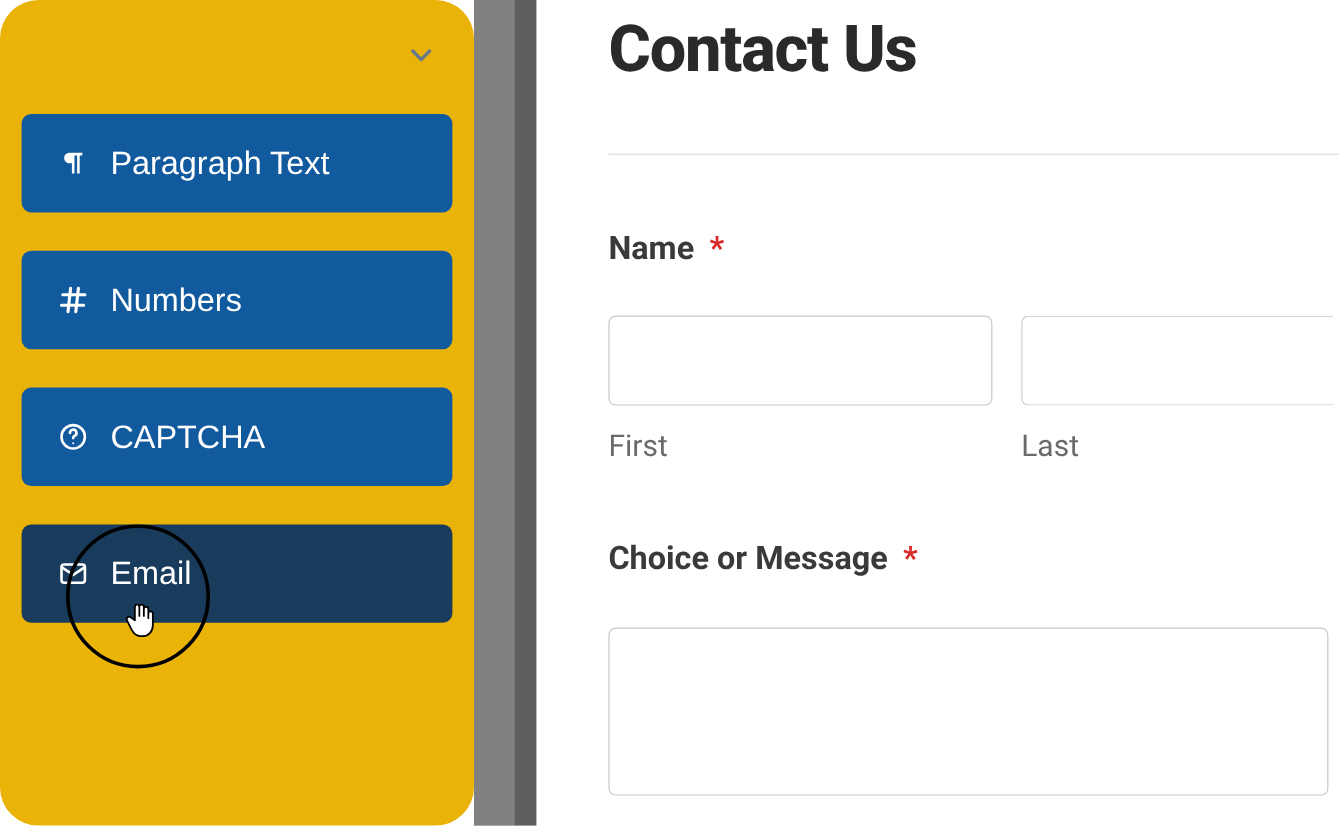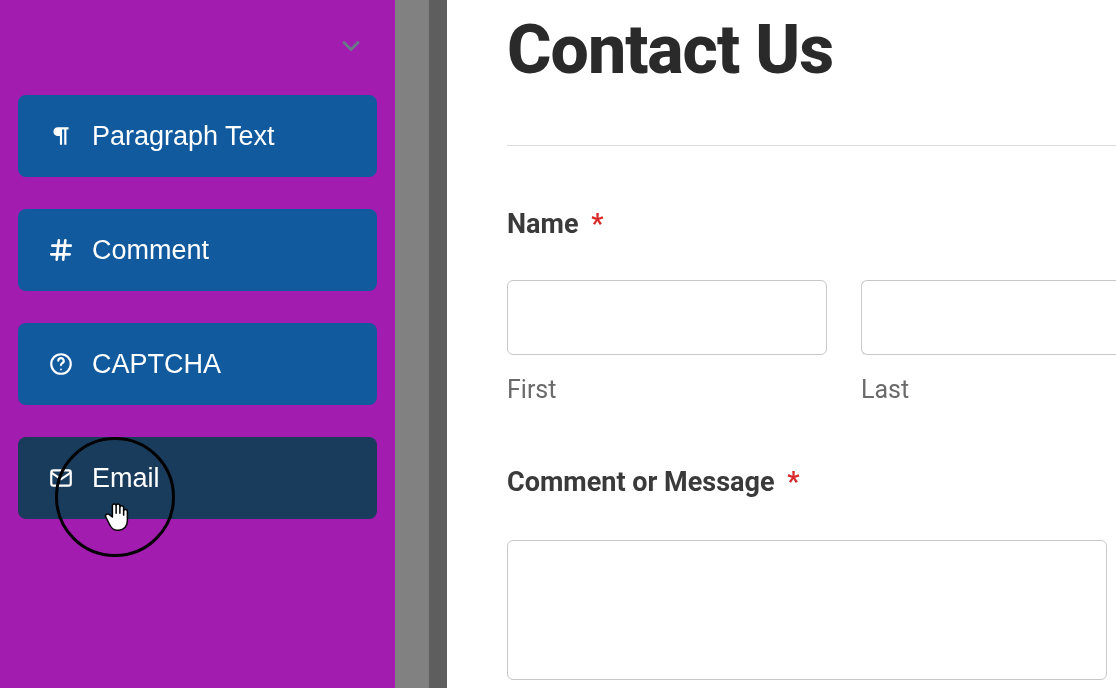--- a/index.html
+++ b/index.html
@@ -7,25 +7,26 @@
       font-family: -apple-system, BlinkMacSystemFont, "Segoe UI", Roboto, Helvetica, Arial, sans-serif;
       width: 1116px;
       height: 688px;
       overflow: hidden;
       display: flex;
       background: #fff;
     }
     .sidebar {
       width: 395px;
       height: 100%;
-      background: #a21caf;
+      background: #eab308;
       padding: 0 18px 18px 18px;
       display: flex;
       flex-direction: column;
       position: relative;
+      border-radius: 32px;
     }
     .collapse-row {
       height: 95px;
       display: flex;
       align-items: center;
       justify-content: flex-end;
       padding-right: 12px;
     }
     .collapse-row svg { width: 28px; height: 28px; }
     .field-button {
@@ -69,41 +70,41 @@
       background: rgba(255,255,255,0.22);
       border-radius: 10px;
     }
     .preview {
       flex: 1;
       padding: 0 0 0 60px;
       min-width: 0;
       overflow: hidden;
     }
     .preview h1 {
-      font-size: 68px;
+      font-size: 54px;
       font-weight: 800;
       color: #2a2a2a;
       margin-top: 10px;
       letter-spacing: -1px;
     }
     .hr {
       height: 1px;
       background: #ddd;
       margin-top: 55px;
     }
     .label {
       font-size: 27px;
       font-weight: 700;
       color: #3a3a3a;
       margin-top: 62px;
     }
     .req { color: #d82a2a; margin-left: 6px; }
     .name-row {
       display: flex;
-      gap: 34px;
+      gap: 24px;
       margin-top: 40px;
     }
     .name-col { display: flex; flex-direction: column; }
     .text-input {
       width: 320px;
       height: 75px;
       border: 1.5px solid #c8c8c8;
       border-radius: 6px;
       font-size: 24px;
       padding: 0 14px;
@@ -163,21 +164,21 @@
     <span>Paragraph Text</span>
   </button>
 
 
   <button class="field-button">
     <span class="icon-wrap">
       <svg viewBox="0 0 24 24">
           <path d="M10 3L8 21M16 3l-2 18M4 8h17M3 16h17" stroke="#fff" stroke-width="2.4" fill="none" stroke-linecap="round"></path>
         </svg>
     </span>
-    <span>Comment</span>
+    <span>Numbers</span>
   </button>
 
   <button class="field-button">
     <span class="icon-wrap stroke">
       <svg viewBox="0 0 24 24">
           <circle cx="12" cy="12" r="9"></circle>
           <path d="M9.5 9a2.5 2.5 0 1 1 3.5 2.3c-.8.4-1 1-1 1.7" stroke-linecap="round"></path>
           <circle cx="12" cy="17" r="0.8" fill="#fff" stroke="none"></circle>
         </svg>
     </span>
@@ -218,18 +219,18 @@
       <input class="text-input" type="text" style="">
       <div class="sublabel">First</div>
     </div>
     <div class="name-col">
       <input class="text-input partial" type="text" style="">
       <div class="sublabel">Last</div>
     </div>
   </div>
 
   <div class="label">
-    <span>Comment or Message</span>
+    <span>Choice or Message</span>
     <span class="req">*</span>
   </div>
 
   <div class="textarea-wrap"></div>
 </div>
 
 </body></html>

